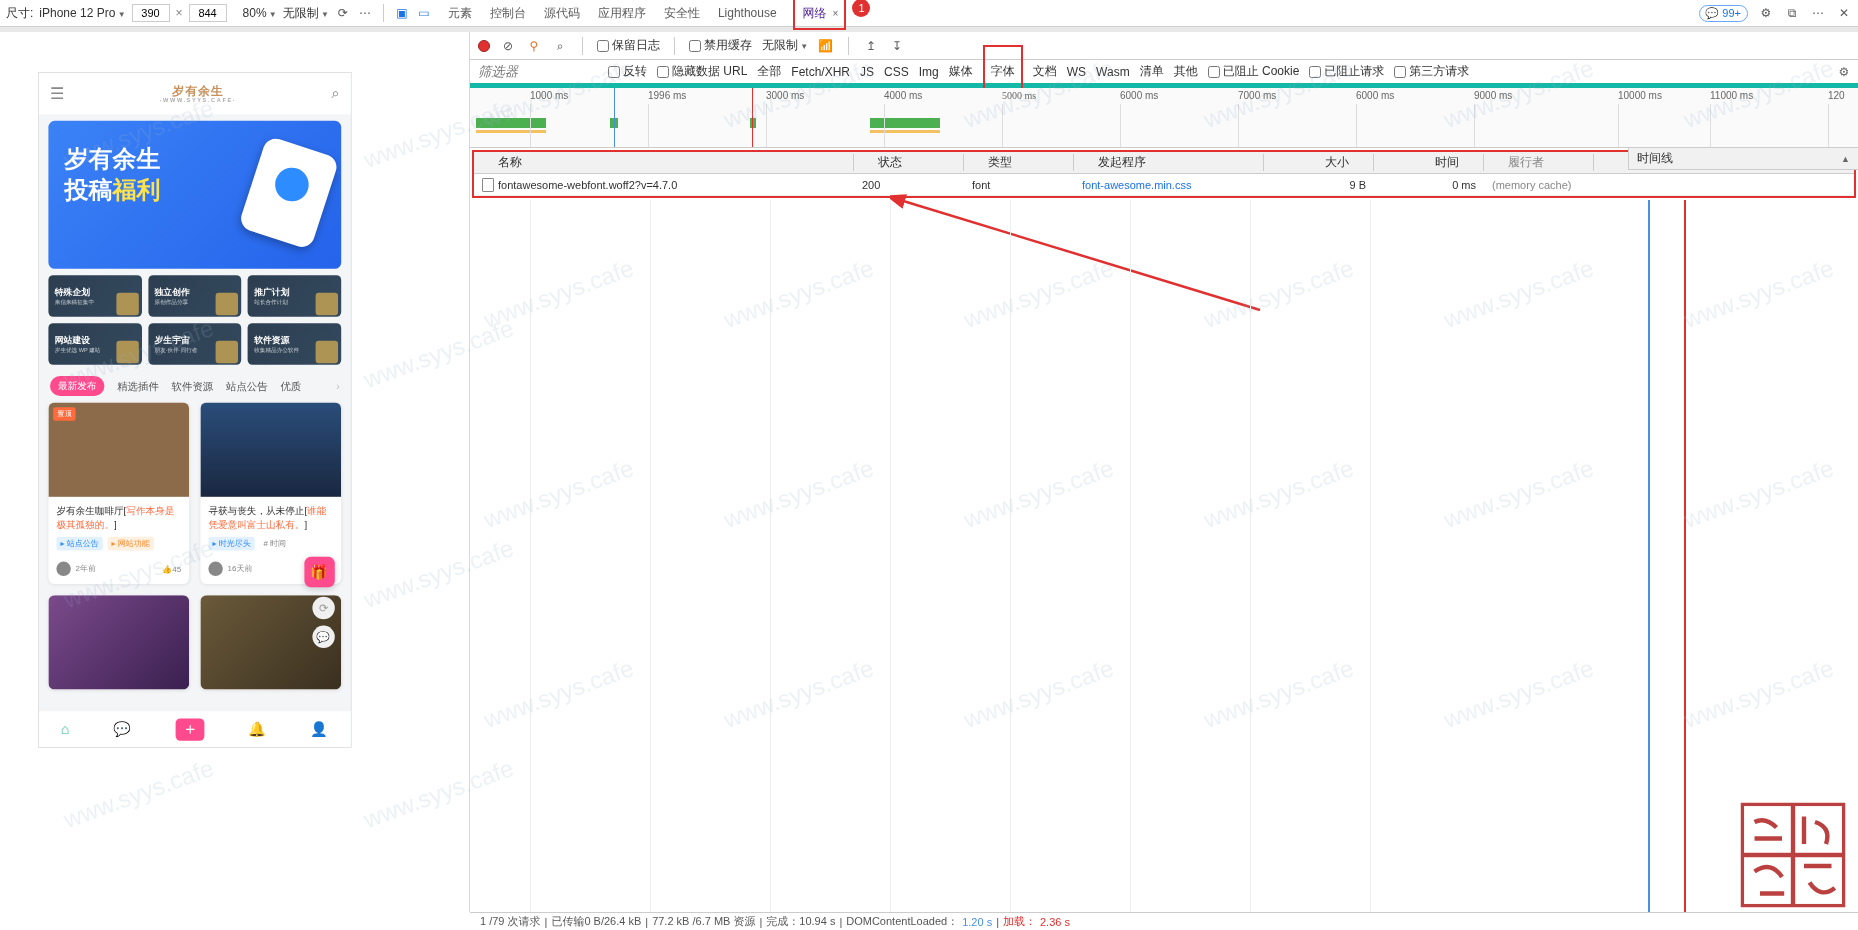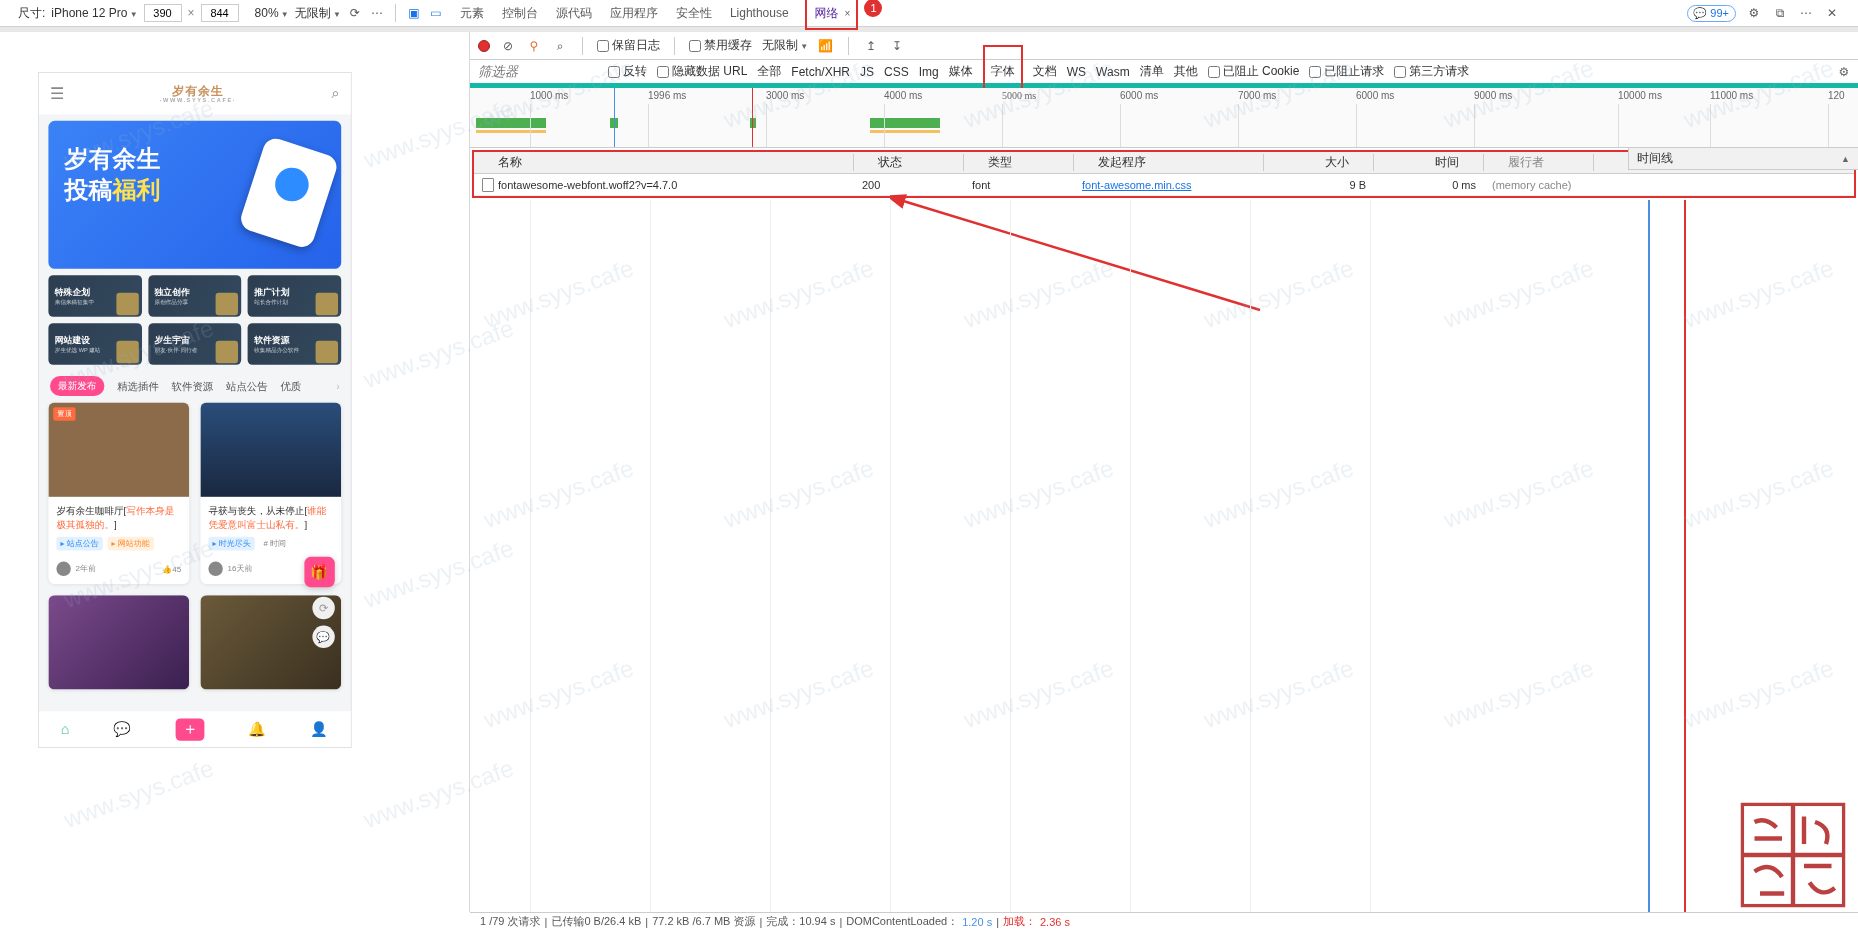--- a/index.html
+++ b/index.html
@@ -1,19 +1,19 @@
 <!DOCTYPE html>
 <html><head>
 <meta charset="utf-8">
 <style>
 * { margin: 0; padding: 0; box-sizing: border-box; font-family: -apple-system, "Segoe UI", "Microsoft YaHei", sans-serif; }
 body { background: #fff; font-size: 12px; color: #303030; width: 1858px; height: 930px; overflow: hidden; position: relative; }
 
 
-.top-bar { display: flex; align-items: center; height: 27px; border-bottom: 1px solid #d0d0d0; padding: 0 18px; gap: 6px; }
+.top-bar { display: flex; align-items: center; height: 27px; border-bottom: 1px solid #d0d0d0; padding: 0 6px; gap: 6px; }
 .top-left { display: flex; align-items: center; gap: 6px; }
 .dim-label { font-size: 12px; color: #333; }
 .dim-input { width: 38px; height: 18px; border: 1px solid #ccc; font-size: 11px; text-align: center; }
 .drop { font-size: 12px; color: #333; cursor: pointer; }
 .drop::after { content: " ▼"; font-size: 8px; color: #666; }
 .icon-btn { width: 16px; height: 16px; display: inline-flex; align-items: center; justify-content: center; color: #5a5a5a; cursor: pointer; }
 .vsep { width: 1px; height: 18px; background: #ccc; margin: 0 4px; }
 
 
 .devtools-tabs { display: flex; align-items: center; gap: 14px; margin-left: 8px; }
@@ -110,21 +110,21 @@
 .net-head .col { padding: 0 24px; border-right: 1px solid #ccc; }
 .net-row { display: flex; height: 22px; align-items: center; font-size: 11px; border-bottom: 1px solid #eee; }
 .net-row .col { padding: 0 8px; overflow: hidden; white-space: nowrap; }
 .c-name { width: 380px; display:flex; align-items:center; gap:4px; }
 .c-status { width: 110px; }
 .c-type { width: 110px; }
 .c-init { width: 190px; }
 .c-size { width: 110px; text-align:right; }
 .c-time { width: 110px; text-align:right; }
 .c-fulf { width: 110px; color:#888; }
-.link { color: #1a73e8; text-decoration: underline; }
+.link { color: #1a73e8; }
 .file-ic { width:12px; height:14px; border:1px solid #888; border-radius:1px; position:relative; }
 
 
 .grid-area { flex: 1; position: relative; background: #fff; }
 .grid-area .vl { position: absolute; top: 0; bottom: 0; width: 1px; background: #eee; }
 .grid-area .blue-tl { position:absolute; top:0; bottom:0; width:2px; background:#4a90e2; }
 .grid-area .red-tl { position:absolute; top:0; bottom:0; width:2px; background:#e03030; }
 
 
 .red-arrow { position: absolute; pointer-events: none; }

